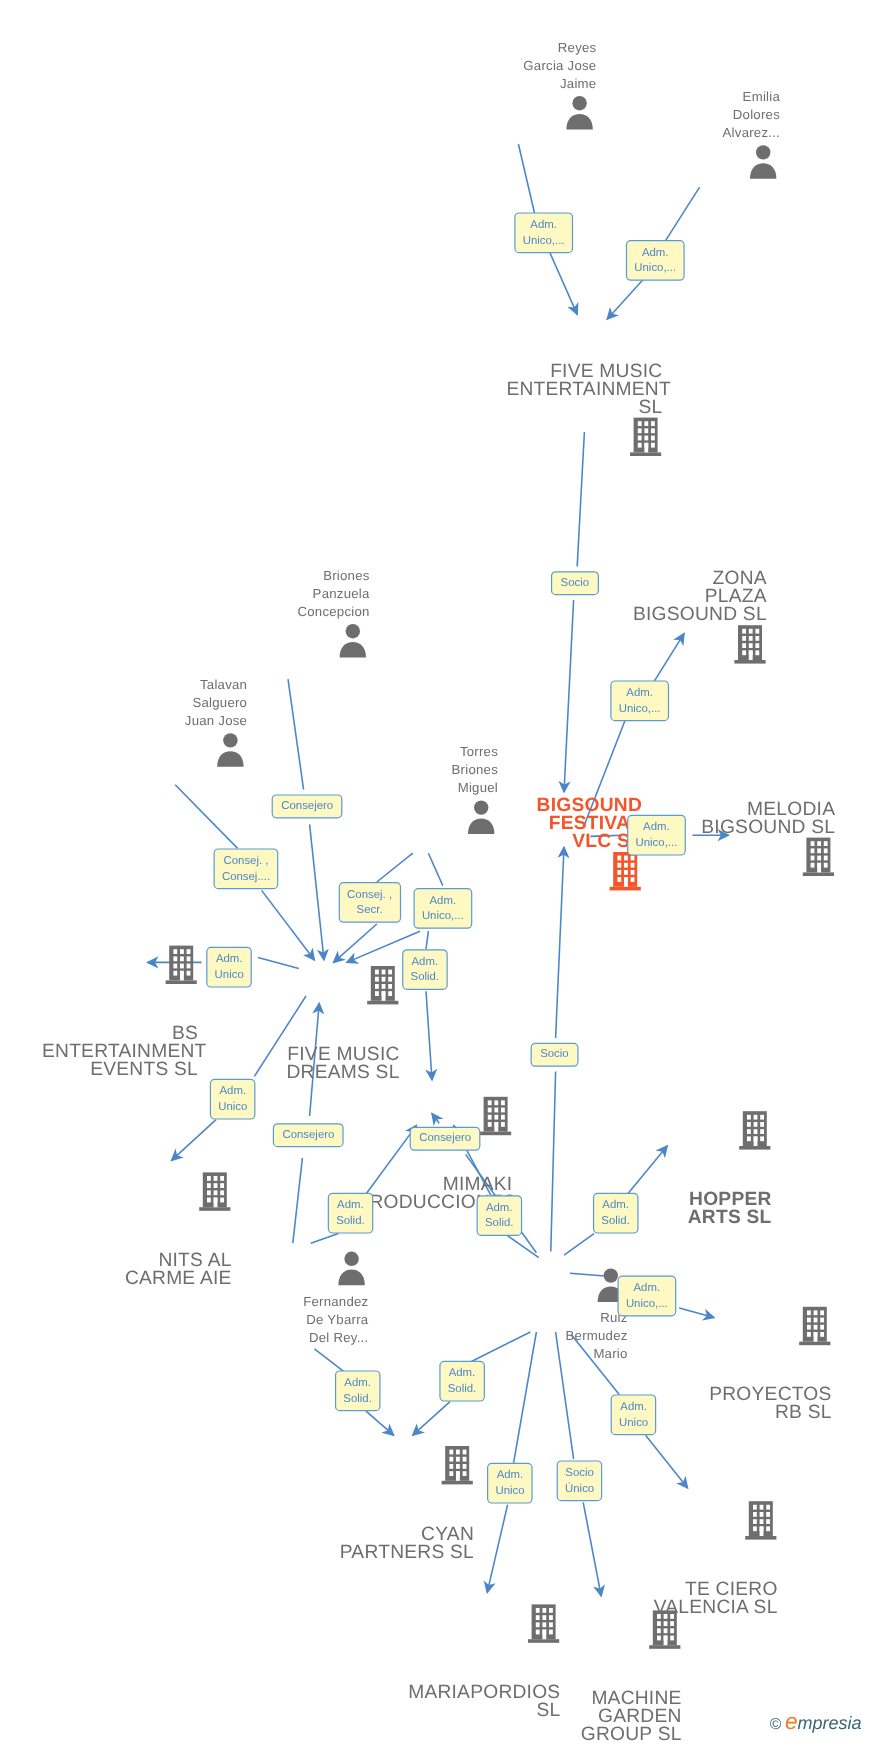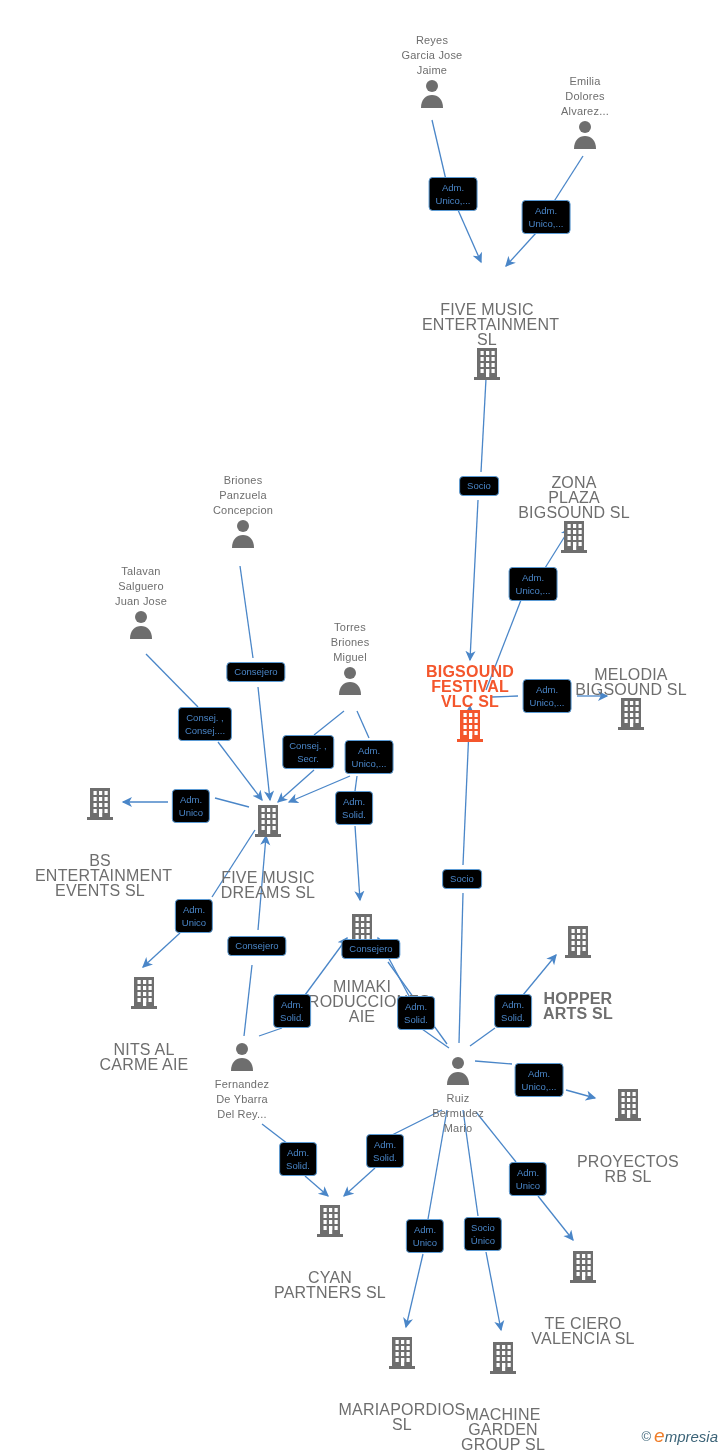--- a/index.html
+++ b/index.html
@@ -4,32 +4,32 @@
 <title>Corporate Relationship Graph</title>
 <style>
   html,body{margin:0;padding:0;background:#ffffff;}
   body{
     font-family:"Liberation Sans","DejaVu Sans",sans-serif;
     width:728px;height:1455px;position:relative;overflow:hidden;
   }
   #graph{position:absolute;left:0;top:0;width:728px;height:1455px;}
   svg.edges{position:absolute;left:0;top:0;width:728px;height:1455px;pointer-events:none;}
 
-  .node{position:absolute;transform:translate(-50%,0);text-align:center;width:130px;}
+  .node{position:absolute;transform:translate(-50%,0);text-align:right;width:130px;}
   .node .caption{
     font-size:11px;line-height:15px;color:#6e6e6e;letter-spacing:.2px;
     white-space:pre-line;
   }
   .node.company .caption{font-size:16px;margin-top:28px;}
   .node .glyph{display:block;margin:0 auto;}
 
   
   .rel{
     position:absolute;transform:translate(-50%,-50%);
-    border:1px solid #5b9bd5;border-radius:4px;background:#000000;
+    border:1px solid #5b9bd5;border-radius:4px;background:#fef9c3;
     color:#4a86c8;font-size:9.5px;line-height:13px;text-align:center;
     padding:3px 6px;white-space:pre-line;box-sizing:border-box;
   }
   .rel.one-line{line-height:12px;padding:3px 7px;}
 
   .watermark{
     position:absolute;right:10px;bottom:8px;display:flex;align-items:center;gap:3px;
     font-size:15px;color:#3c6478;font-style:italic;
   }
   .watermark .c{font-size:13px;font-style:normal;color:#3c6478;}
@@ -291,21 +291,21 @@
             <rect x="13" y="16" width="3.2" height="4" fill="#ffffff"></rect>
             <rect x="18.5" y="16" width="3.2" height="4" fill="#ffffff"></rect>
             <rect x="7.5" y="22" width="3.2" height="4" fill="#ffffff"></rect>
             <rect x="13" y="22" width="3.2" height="4" fill="#ffffff"></rect>
             <rect x="18.5" y="22" width="3.2" height="4" fill="#ffffff"></rect>
             <rect x="13" y="22" width="3.2" height="8" fill="#ffffff"></rect>
           </svg></div>
         <div class="caption">FIVE MUSIC
 DREAMS  SL</div>
       </div>
-      <div class="node company" style="left: 144px; top: 976px;">
+      <div class="node company" style="left: 128px; top: 976px;">
         <div class="glyph"><svg width="28" height="34" viewBox="0 0 28 34">
             <rect x="4" y="1" width="20" height="29" fill="#6e6e6e"></rect>
             <rect x="1" y="30" width="26" height="3" fill="#6e6e6e"></rect>
             <rect x="7.5" y="4" width="3.2" height="4" fill="#ffffff"></rect>
             <rect x="13" y="4" width="3.2" height="4" fill="#ffffff"></rect>
             <rect x="18.5" y="4" width="3.2" height="4" fill="#ffffff"></rect>
             <rect x="7.5" y="10" width="3.2" height="4" fill="#ffffff"></rect>
             <rect x="13" y="10" width="3.2" height="4" fill="#ffffff"></rect>
             <rect x="18.5" y="10" width="3.2" height="4" fill="#ffffff"></rect>
             <rect x="7.5" y="16" width="3.2" height="4" fill="#ffffff"></rect>

